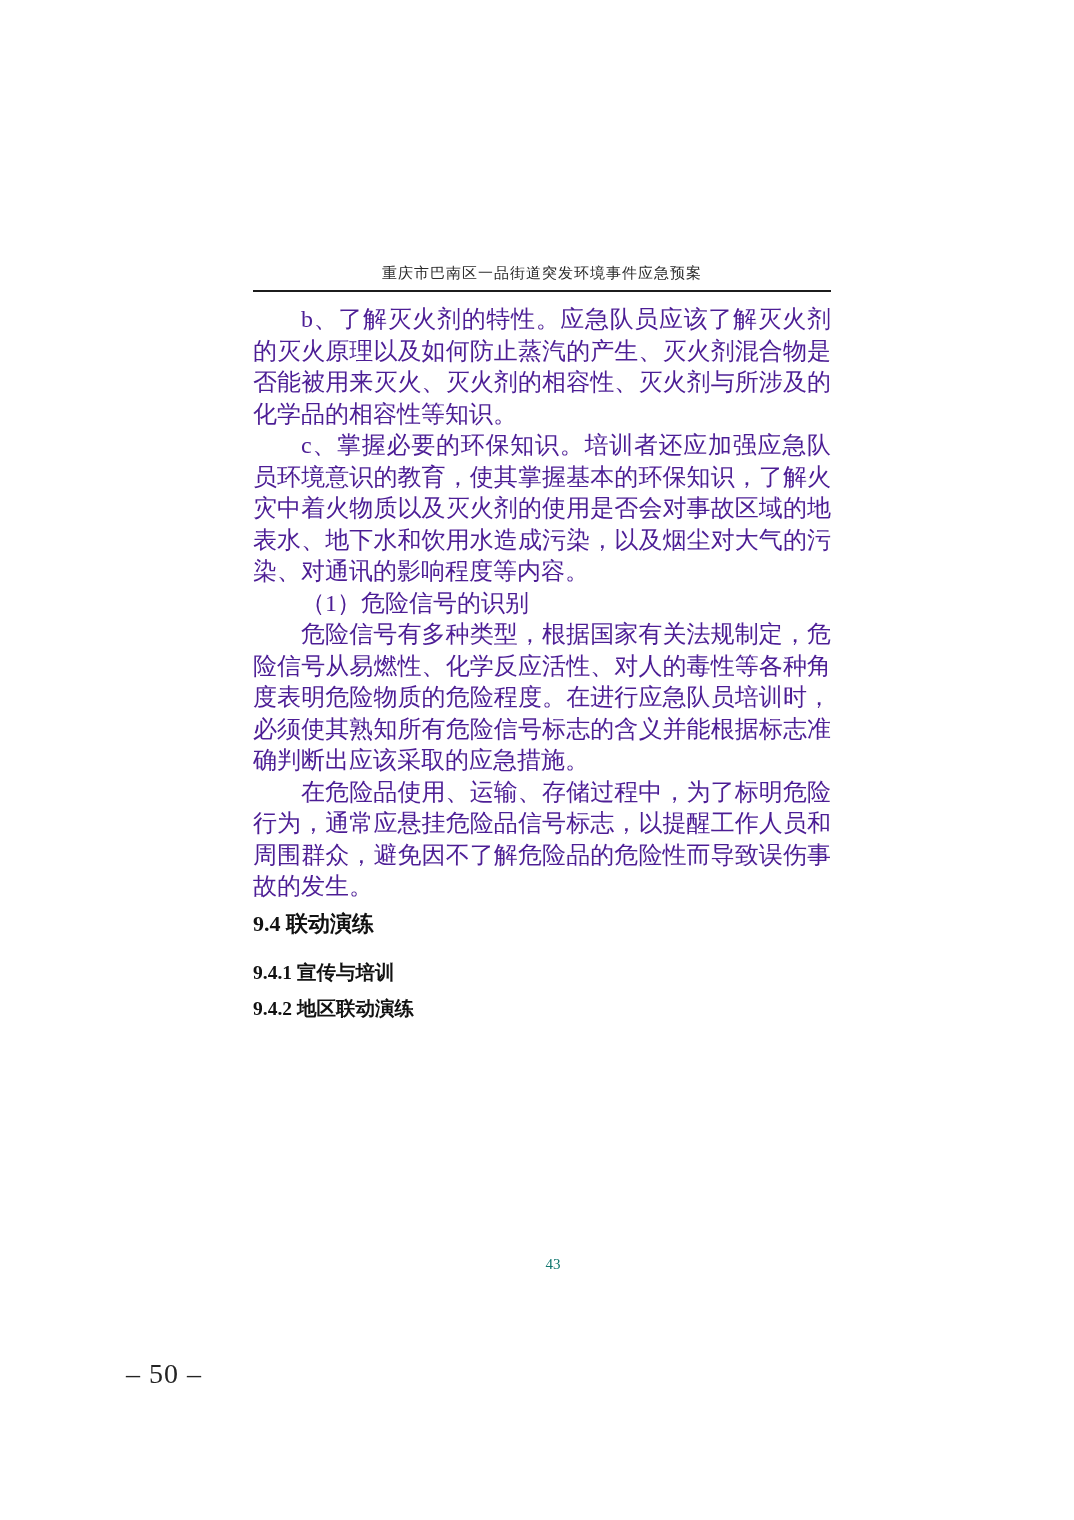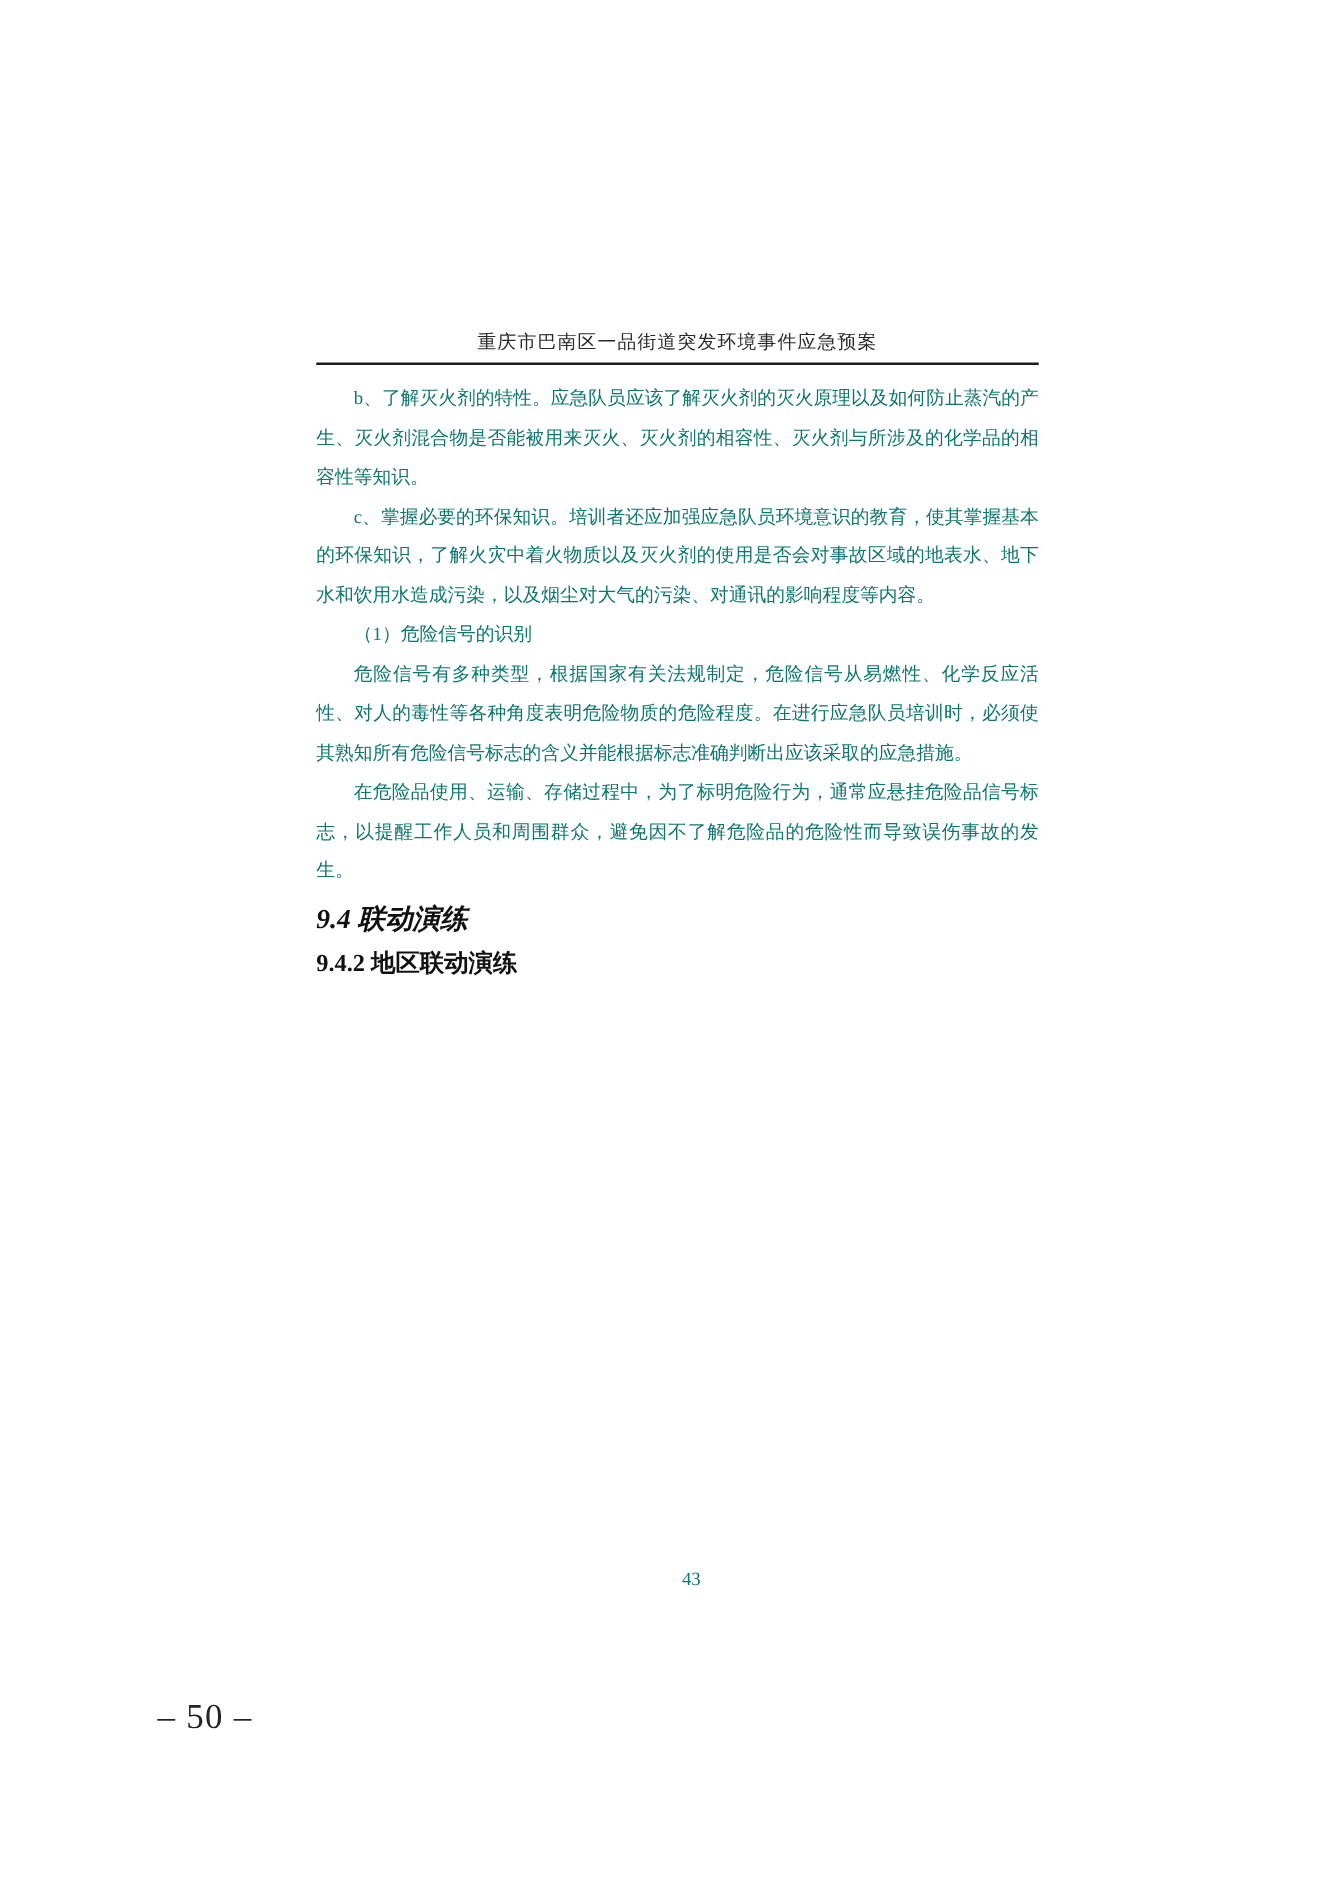--- a/index.html
+++ b/index.html
@@ -28,37 +28,36 @@
     letter-spacing: 1px;
     color: #2a2a2a;
     padding-bottom: 7px;
   }
   .doc-header-rule {
     border-bottom: 2.5px solid #1c1c1c;
     margin: 0;
   }
   .doc-body p {
     margin: 0;
-    font-size: 15px;
+    font-size: 24px;
     line-height: 31.5px;
     text-align: justify;
     text-indent: 2em;
-    color: #0f766e;
+    color: #4c1d95;
   }
   .doc-body p.first {
     margin-top: 12px;
   }
   .heading-1 {
     margin: 0;
     margin-top: 6px;
     font-size: 22px;
     line-height: 30px;
     font-weight: bold;
     color: #111;
-    font-style: italic;
   }
   .heading-2 {
     margin: 0;
     margin-top: 20px;
     margin-bottom: 2px;
     font-size: 19.5px;
     line-height: 28px;
     font-weight: bold;
     color: #111;
   }
@@ -92,20 +91,21 @@
     <div class="doc-header-rule"></div>
 
     <div class="doc-body">
       <p class="first">b、了解灭火剂的特性。应急队员应该了解灭火剂的灭火原理以及如何防止蒸汽的产生、灭火剂混合物是否能被用来灭火、灭火剂的相容性、灭火剂与所涉及的化学品的相容性等知识。</p>
       <p>c、掌握必要的环保知识。培训者还应加强应急队员环境意识的教育，使其掌握基本的环保知识，了解火灾中着火物质以及灭火剂的使用是否会对事故区域的地表水、地下水和饮用水造成污染，以及烟尘对大气的污染、对通讯的影响程度等内容。</p>
       <p>（1）危险信号的识别</p>
       <p>危险信号有多种类型，根据国家有关法规制定，危险信号从易燃性、化学反应活性、对人的毒性等各种角度表明危险物质的危险程度。在进行应急队员培训时，必须使其熟知所有危险信号标志的含义并能根据标志准确判断出应该采取的应急措施。</p>
       <p>在危险品使用、运输、存储过程中，为了标明危险行为，通常应悬挂危险品信号标志，以提醒工作人员和周围群众，避免因不了解危险品的危险性而导致误伤事故的发生。</p>
 
       <h2 class="heading-1">9.4 联动演练</h2>
+      <h3 class="heading-2">9.4.1 宣传与培训</h3>
 
       <h3 class="heading-2 tight">9.4.2 地区联动演练</h3>
     </div>
   </div>
 
   <div class="page-number">43</div>
 
   <div class="corner-label">– 50 –</div>
 </div>
 

